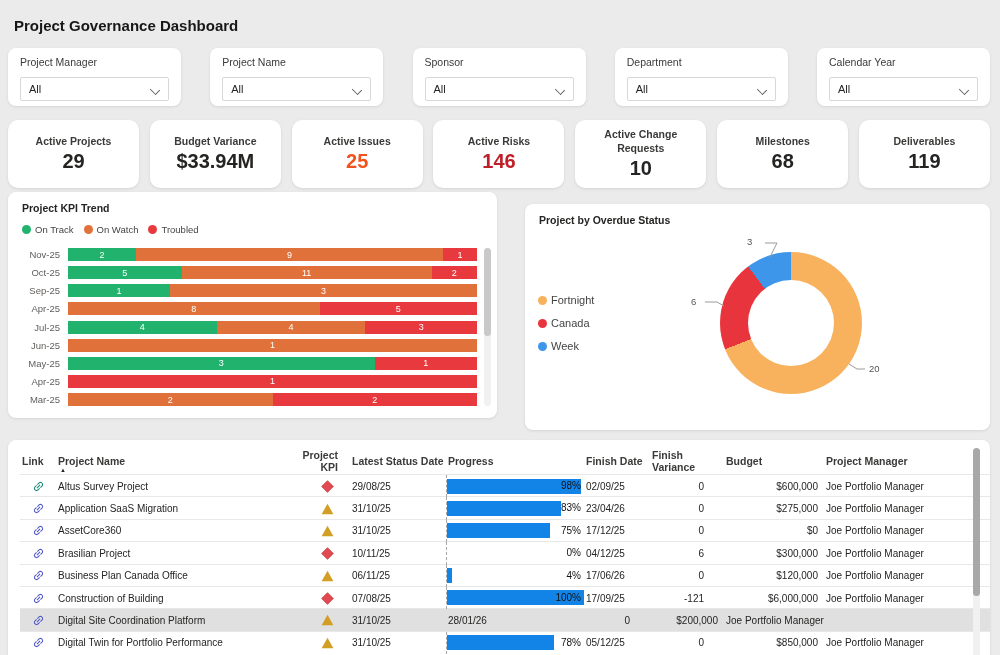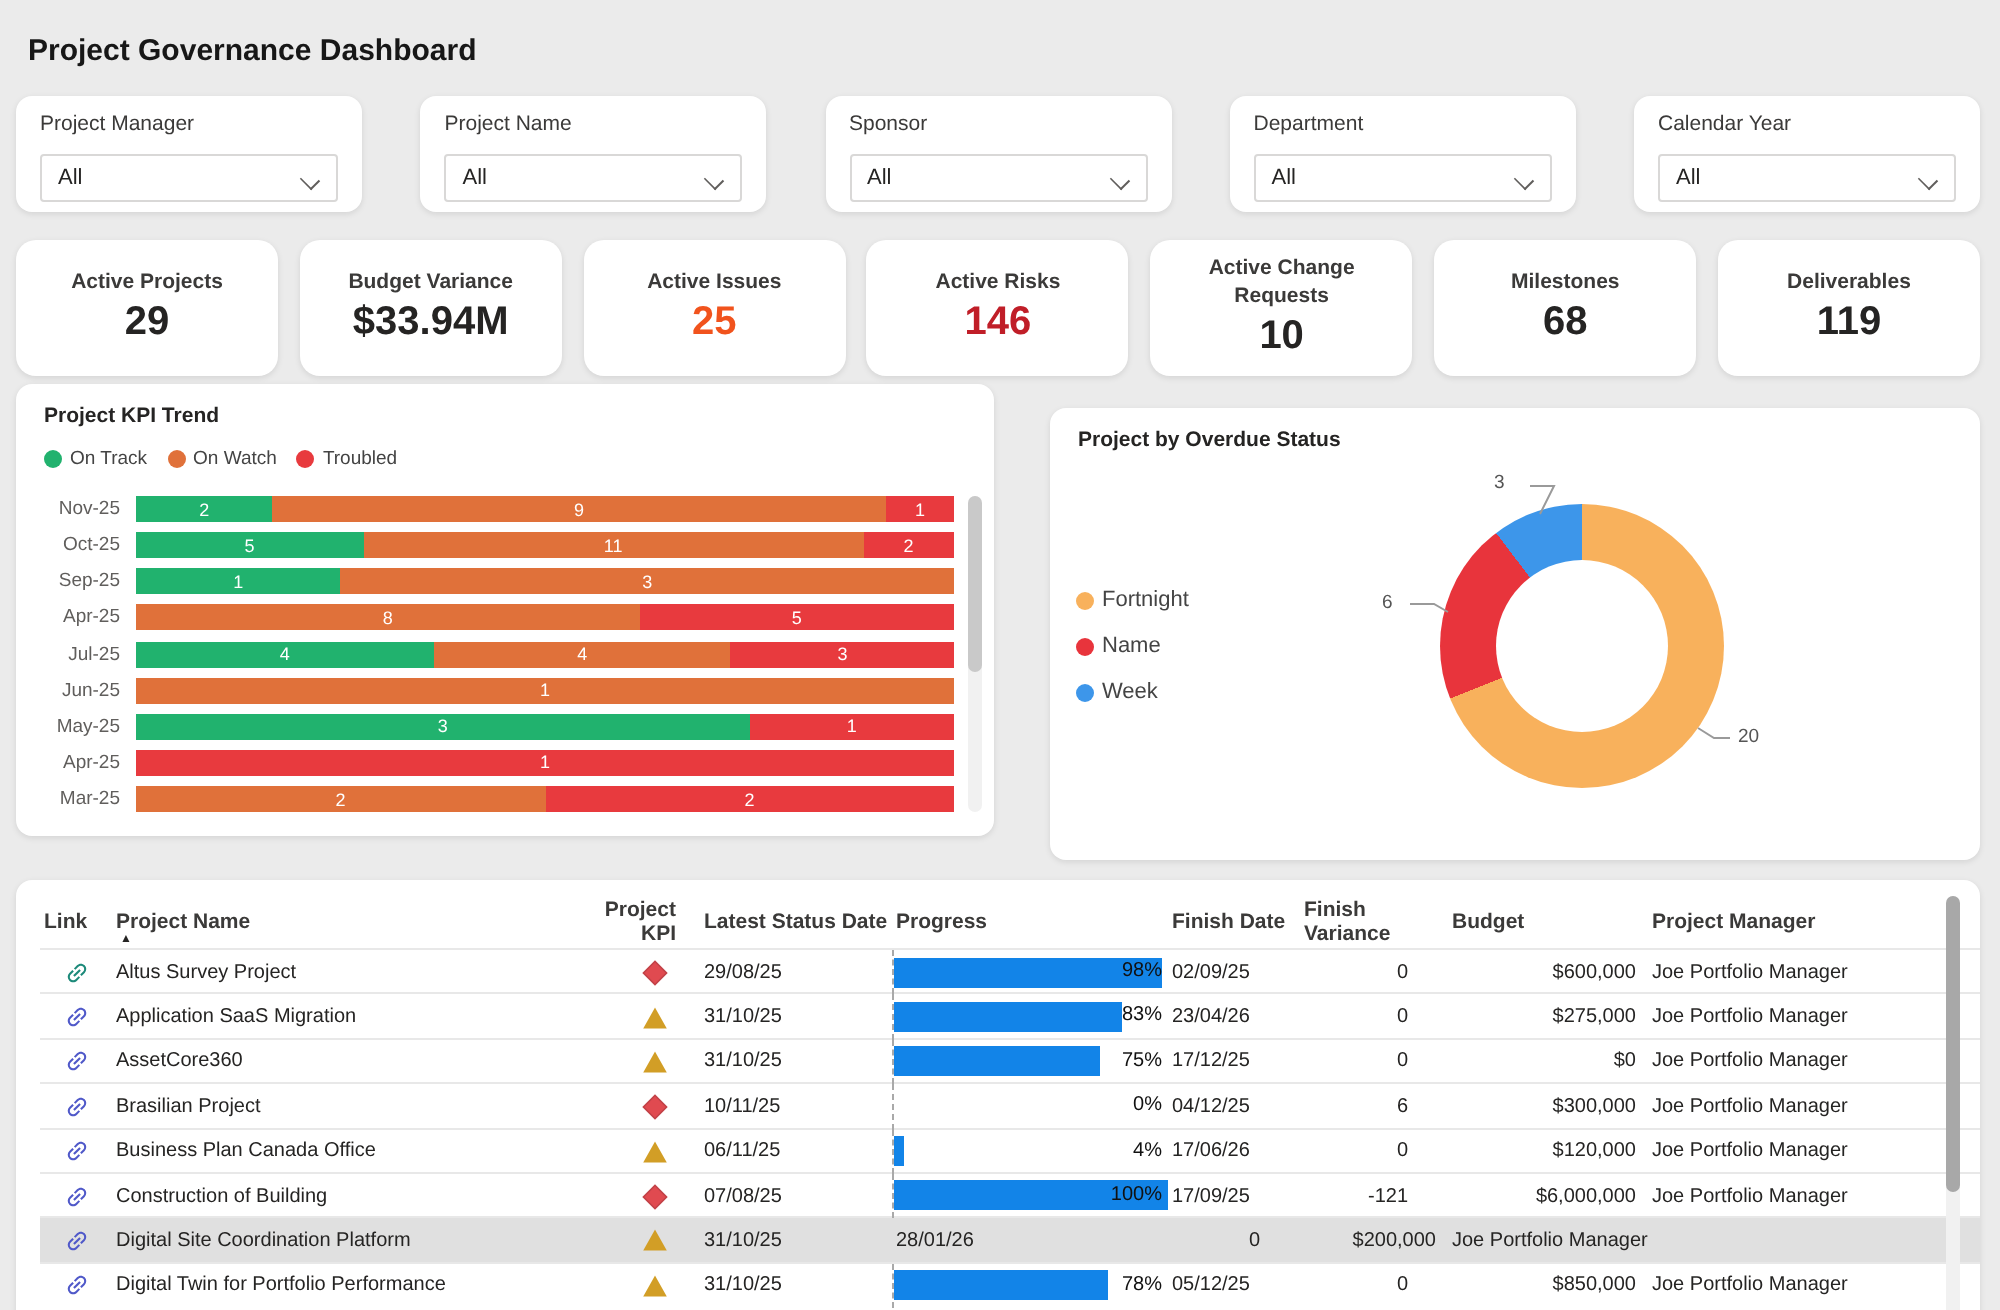--- a/index.html
+++ b/index.html
@@ -281,21 +281,21 @@
 
 <div id="donut-card" class="card">
   <div class="chart-title">Project by Overdue Status</div>
   <div id="donut-legend">
       <div class="legend-item">
         <span class="legend-dot" style="background: rgb(248, 177, 92);"></span>
         <span class="legend-text">Fortnight</span>
       </div>
       <div class="legend-item">
         <span class="legend-dot" style="background: rgb(232, 52, 60);"></span>
-        <span class="legend-text">Name</span>
+        <span class="legend-text">Canada</span>
       </div>
       <div class="legend-item">
         <span class="legend-dot" style="background: rgb(61, 150, 234);"></span>
         <span class="legend-text">Week</span>
       </div>
     </div>
   <div id="donut" style="background: conic-gradient(rgb(248, 177, 92) 0deg, rgb(248, 177, 92) 248.276deg, rgb(232, 52, 60) 248.276deg, rgb(232, 52, 60) 322.759deg, rgb(61, 150, 234) 322.759deg, rgb(61, 150, 234) 360deg);"></div>
   <div id="donut-hole"></div>
   <svg id="donut-lines" width="465" height="226">
     <polyline points="240,39 252,39 245,53" fill="none" stroke="#9a9a9a" stroke-width="1"></polyline>

